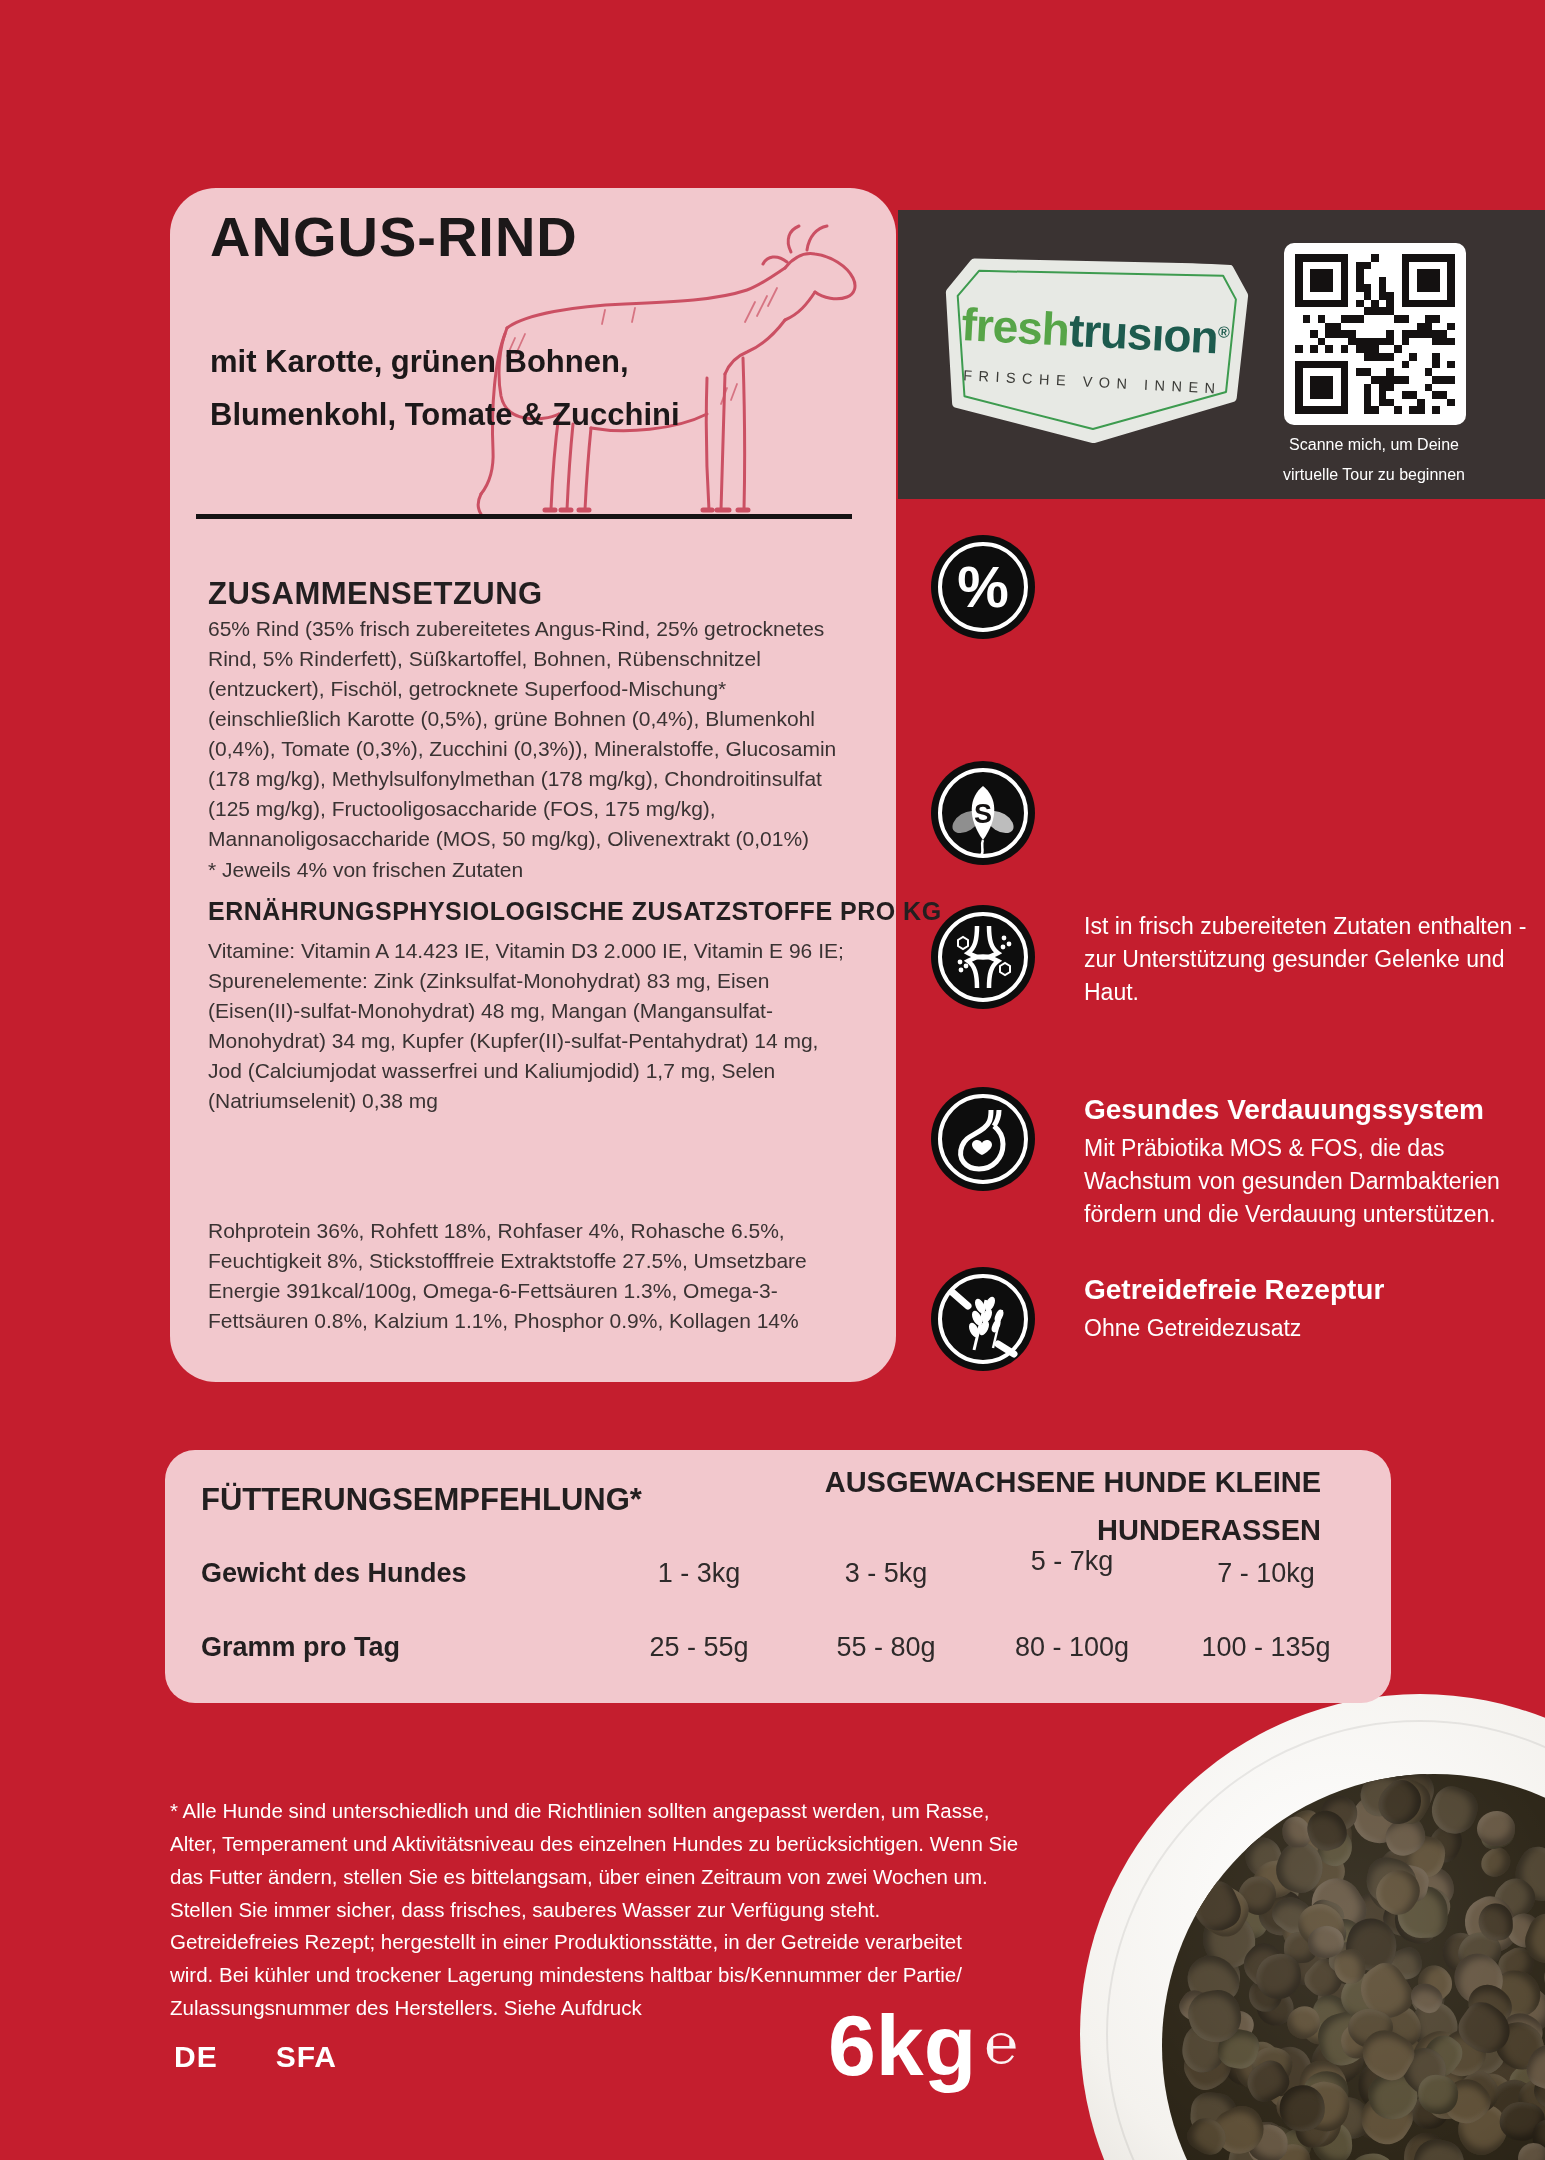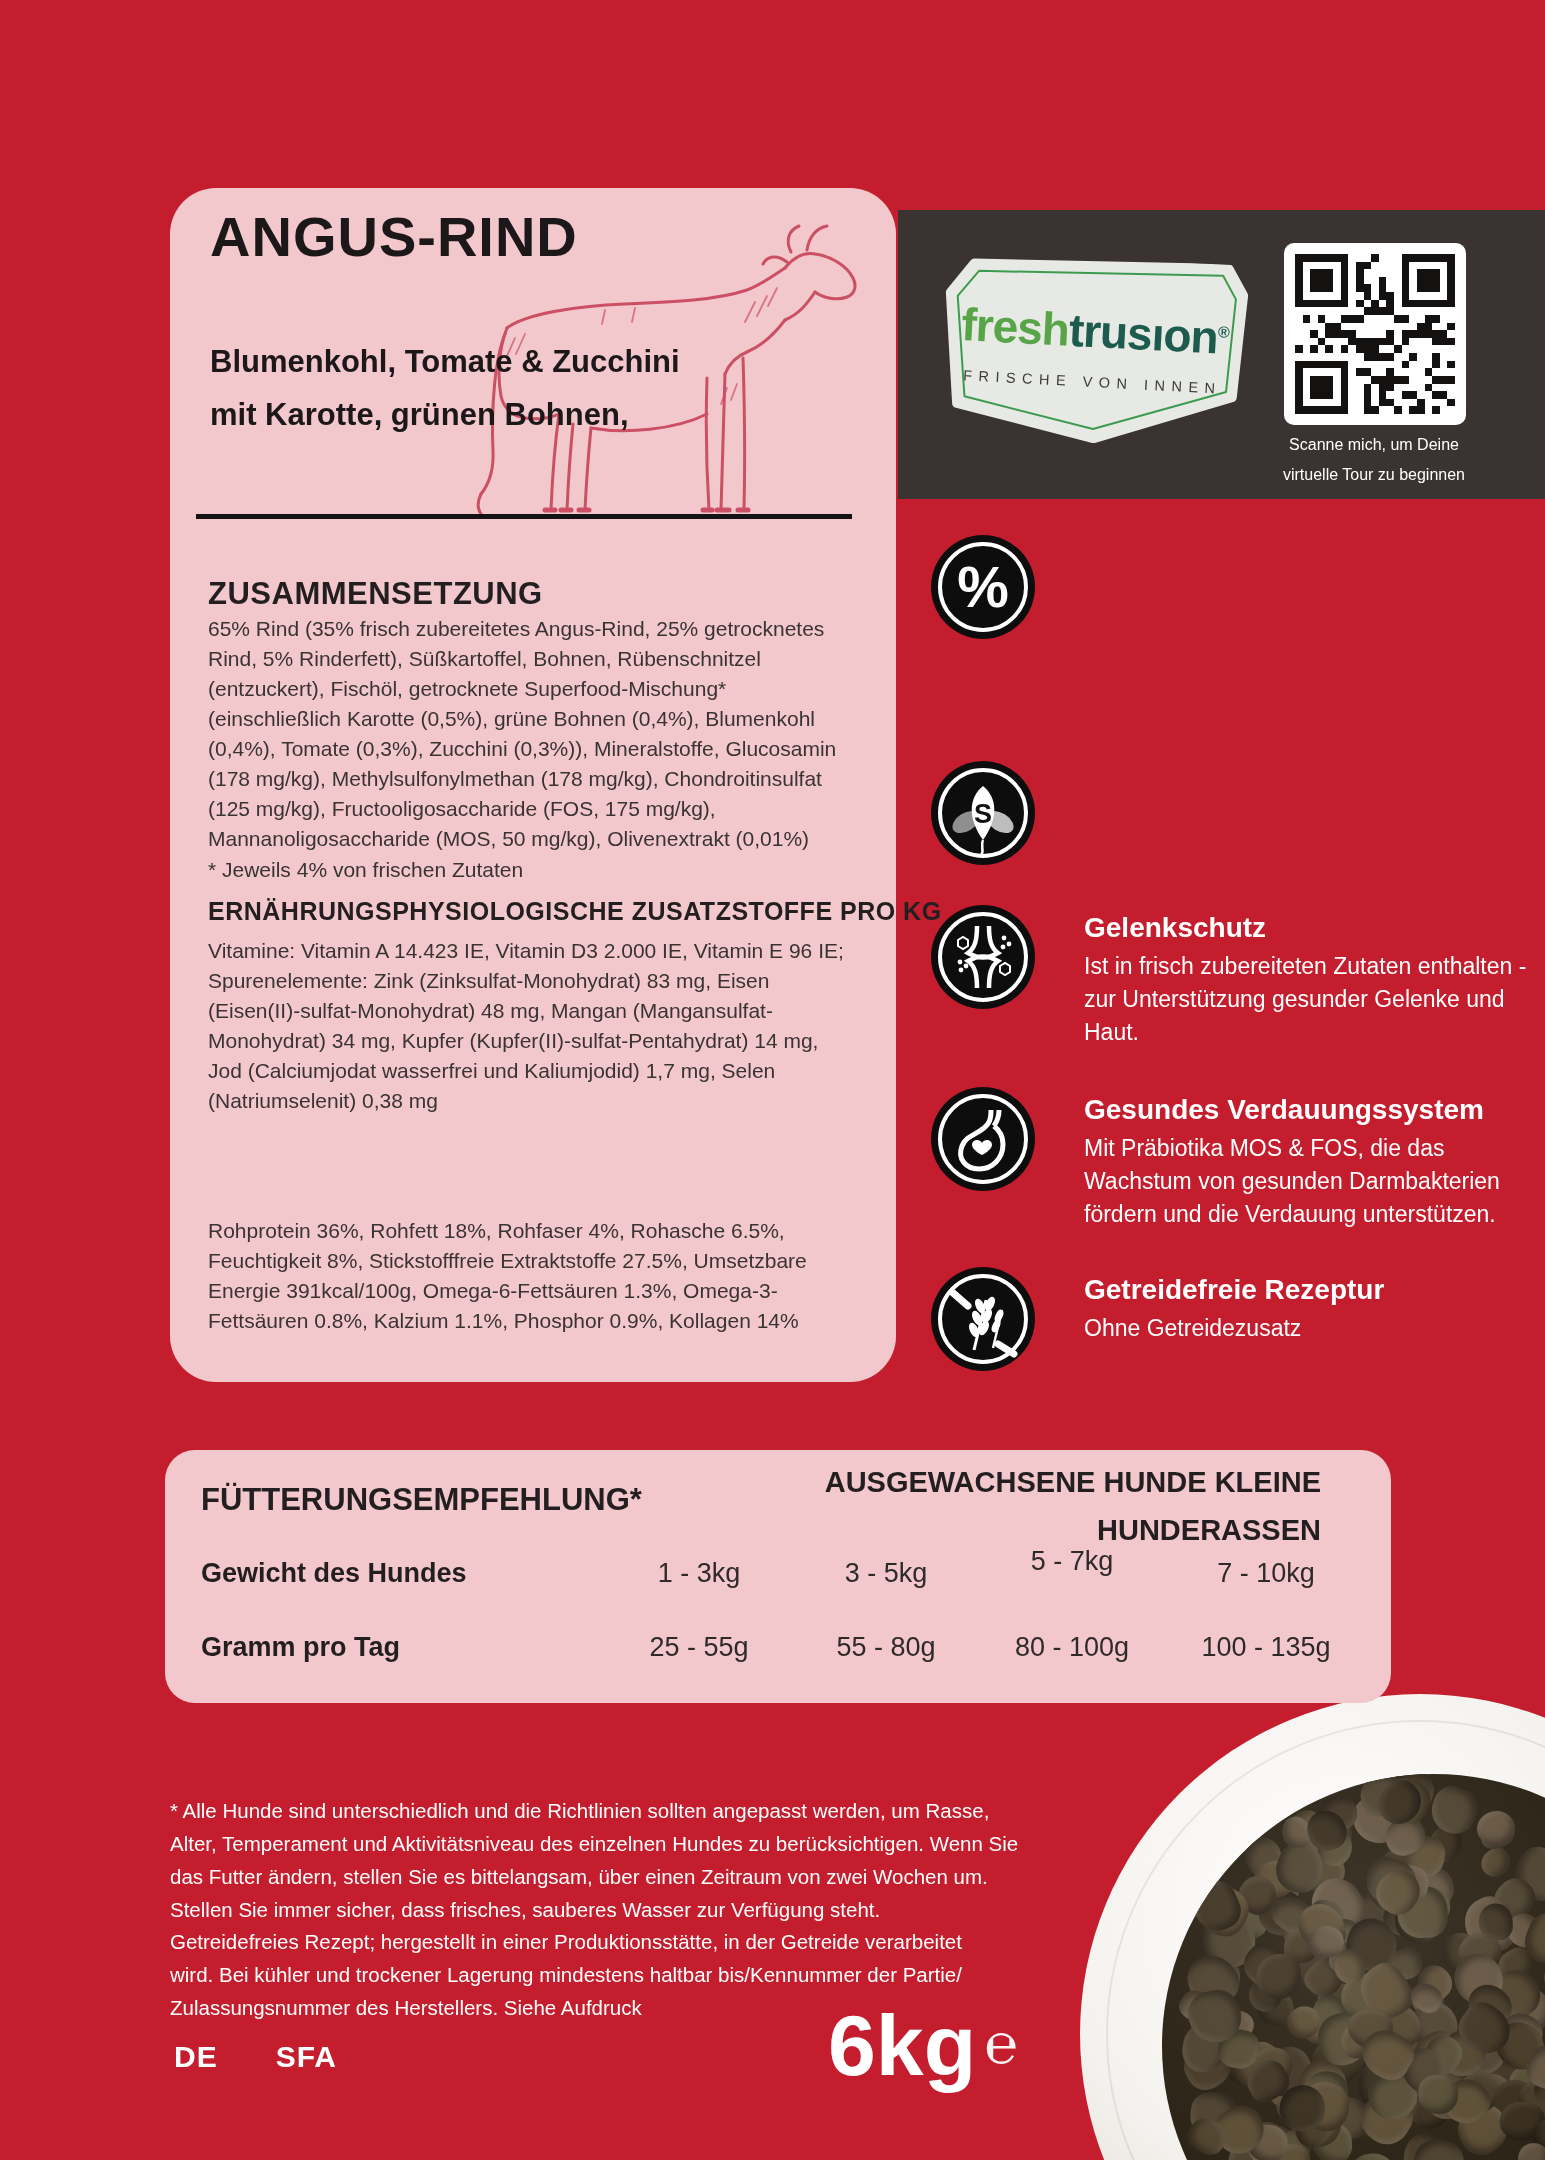--- a/index.html
+++ b/index.html
@@ -93,22 +93,22 @@
     <path d="M104,196 C98,240 97,268 96,292"></path>
     <path d="M52,110 C44,130 42,156 46,178 C49,192 58,198 70,200 C82,202 96,200 104,196"></path>
     <path d="M50,116 C40,140 36,190 38,232 C39,252 34,266 26,276"></path>
     <path d="M26,276 C22,284 22,290 26,296"></path>
     <path d="M262,292 h12 M283,292 h10 M124,292 h10 M90,292 h10 M248,292 h9 M106,292 h10" stroke-width="5"></path>
     <path d="M300,84 l-10,20 M312,78 l-10,20 M322,70 l-9,18 M60,120 l-8,18 M70,116 l-9,20 M150,92 l-3,14 M180,90 l-3,14 M272,170 l-6,16 M282,166 l-6,16" stroke-width="1.8" opacity="0.7"></path>
   </svg>
 
   <div class="abs title">ANGUS-RIND</div>
   <div class="abs subtitle">
+    <div>mit Karotte, grünen Bohnen,</div>
     <div>Blumenkohl, Tomate &amp; Zucchini</div>
-    <div>mit Karotte, grünen Bohnen,</div>
   </div>
   <div class="abs divider"></div>
 
   <div class="abs sec-head" style="top:576px">ZUSAMMENSETZUNG</div>
   <div class="abs sec-body" style="top:614px">65% Rind (35% frisch zubereitetes Angus-Rind, 25% getrocknetes Rind, 5% Rinderfett), Süßkartoffel, Bohnen, Rübenschnitzel (entzuckert), Fischöl, getrocknete Superfood-Mischung* (einschließlich Karotte (0,5%), grüne Bohnen (0,4%), Blumenkohl (0,4%), Tomate (0,3%), Zucchini (0,3%)), Mineralstoffe, Glucosamin (178 mg/kg), Methylsulfonylmethan (178 mg/kg), Chondroitinsulfat (125 mg/kg), Fructooligosaccharide (FOS, 175 mg/kg), Mannanoligosaccharide (MOS, 50 mg/kg), Olivenextrakt (0,01%)</div>
   <div class="abs sec-body" style="top:855px">* Jeweils 4% von frischen Zutaten</div>
 
   <div class="abs sec-head small" style="top:897px">ERNÄHRUNGSPHYSIOLOGISCHE ZUSATZSTOFFE PRO KG</div>
   <div class="abs sec-body" style="top:936px">Vitamine: Vitamin A 14.423 IE, Vitamin D3 2.000 IE, Vitamin E 96 IE; Spurenelemente: Zink (Zinksulfat-Monohydrat) 83 mg, Eisen (Eisen(II)-sulfat-Monohydrat) 48 mg, Mangan (Mangansulfat-Monohydrat) 34 mg, Kupfer (Kupfer(II)-sulfat-Pentahydrat) 14 mg, Jod (Calciumjodat wasserfrei und Kaliumjodid) 1,7 mg, Selen (Natriumselenit) 0,38 mg</div>
 
@@ -604,21 +604,20 @@
       <path d="M28,36 l5,-3 5,3 0,6 -5,3 -5,-3 Z" fill="none" stroke="#fff" stroke-width="2"></path>
       <path d="M70,62 l5,-3 5,3 0,6 -5,3 -5,-3 Z" fill="none" stroke="#fff" stroke-width="2"></path>
       <circle cx="30" cy="58" r="2.4" fill="#fff"></circle>
         <circle cx="36" cy="62" r="2.4" fill="#fff"></circle>
       <circle cx="31" cy="66" r="2.4" fill="#fff"></circle>
         <circle cx="74" cy="34" r="2.4" fill="#fff"></circle>
       <circle cx="79" cy="40" r="2.4" fill="#fff"></circle>
         <circle cx="73" cy="43" r="2.4" fill="#fff"></circle>
     </svg>
     <div class="f-text">
-      <div class="f-head">Gelenkschutz</div>
       <div class="f-body">Ist in frisch zubereiteten Zutaten enthalten - zur Unterstützung gesunder Gelenke und Haut.</div>
     </div>
   </div>
 
   <div class="abs feature" style="top:1092px">
     <svg class="f-icon" viewBox="0 0 106 106">
       <circle cx="53" cy="53" r="52" fill="#0d0d0d"></circle>
       <circle cx="53" cy="53" r="43" fill="none" stroke="#fff" stroke-width="4"></circle>
       <path d="M61,24 C61,34 59,38 54,42 C44,50 36,50 32,60 C27,73 36,83 49,83 C63,83 73,72 73,58 C73,50 69,44 64,40" fill="none" stroke="#fff" stroke-width="5"></path>
       <path d="M69,24 C69,30 68,34 64,40" fill="none" stroke="#fff" stroke-width="5"></path>

